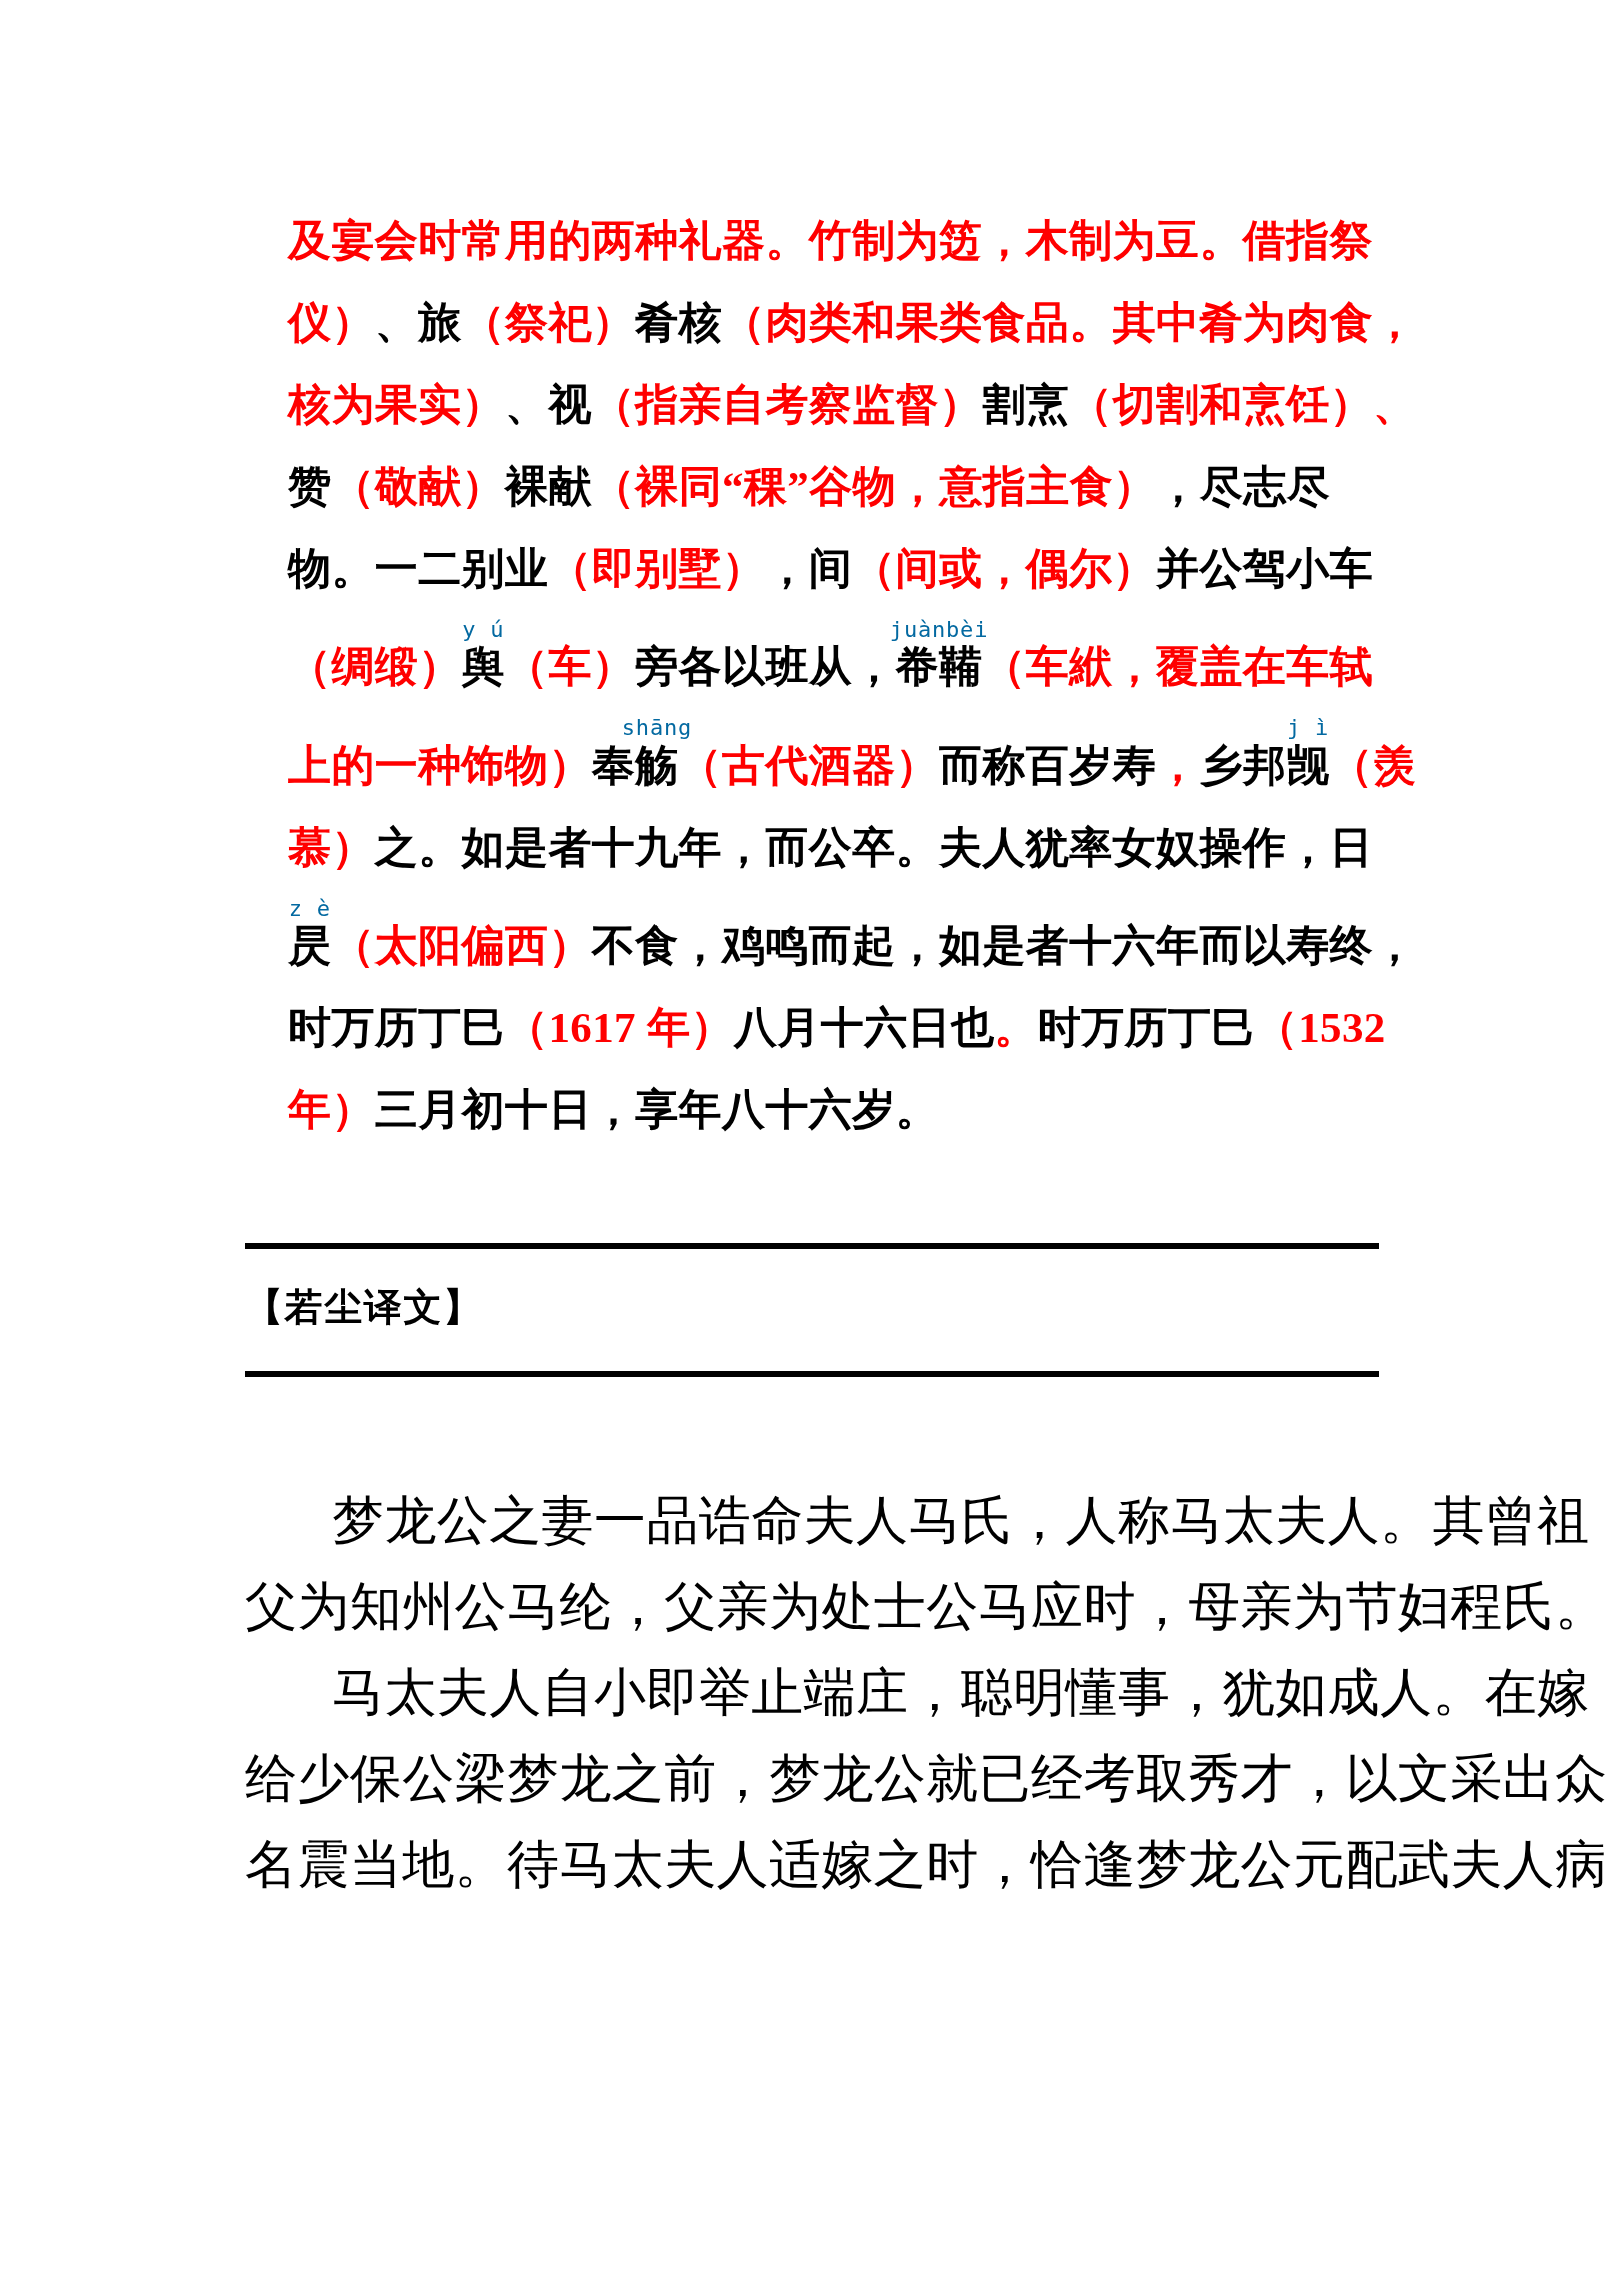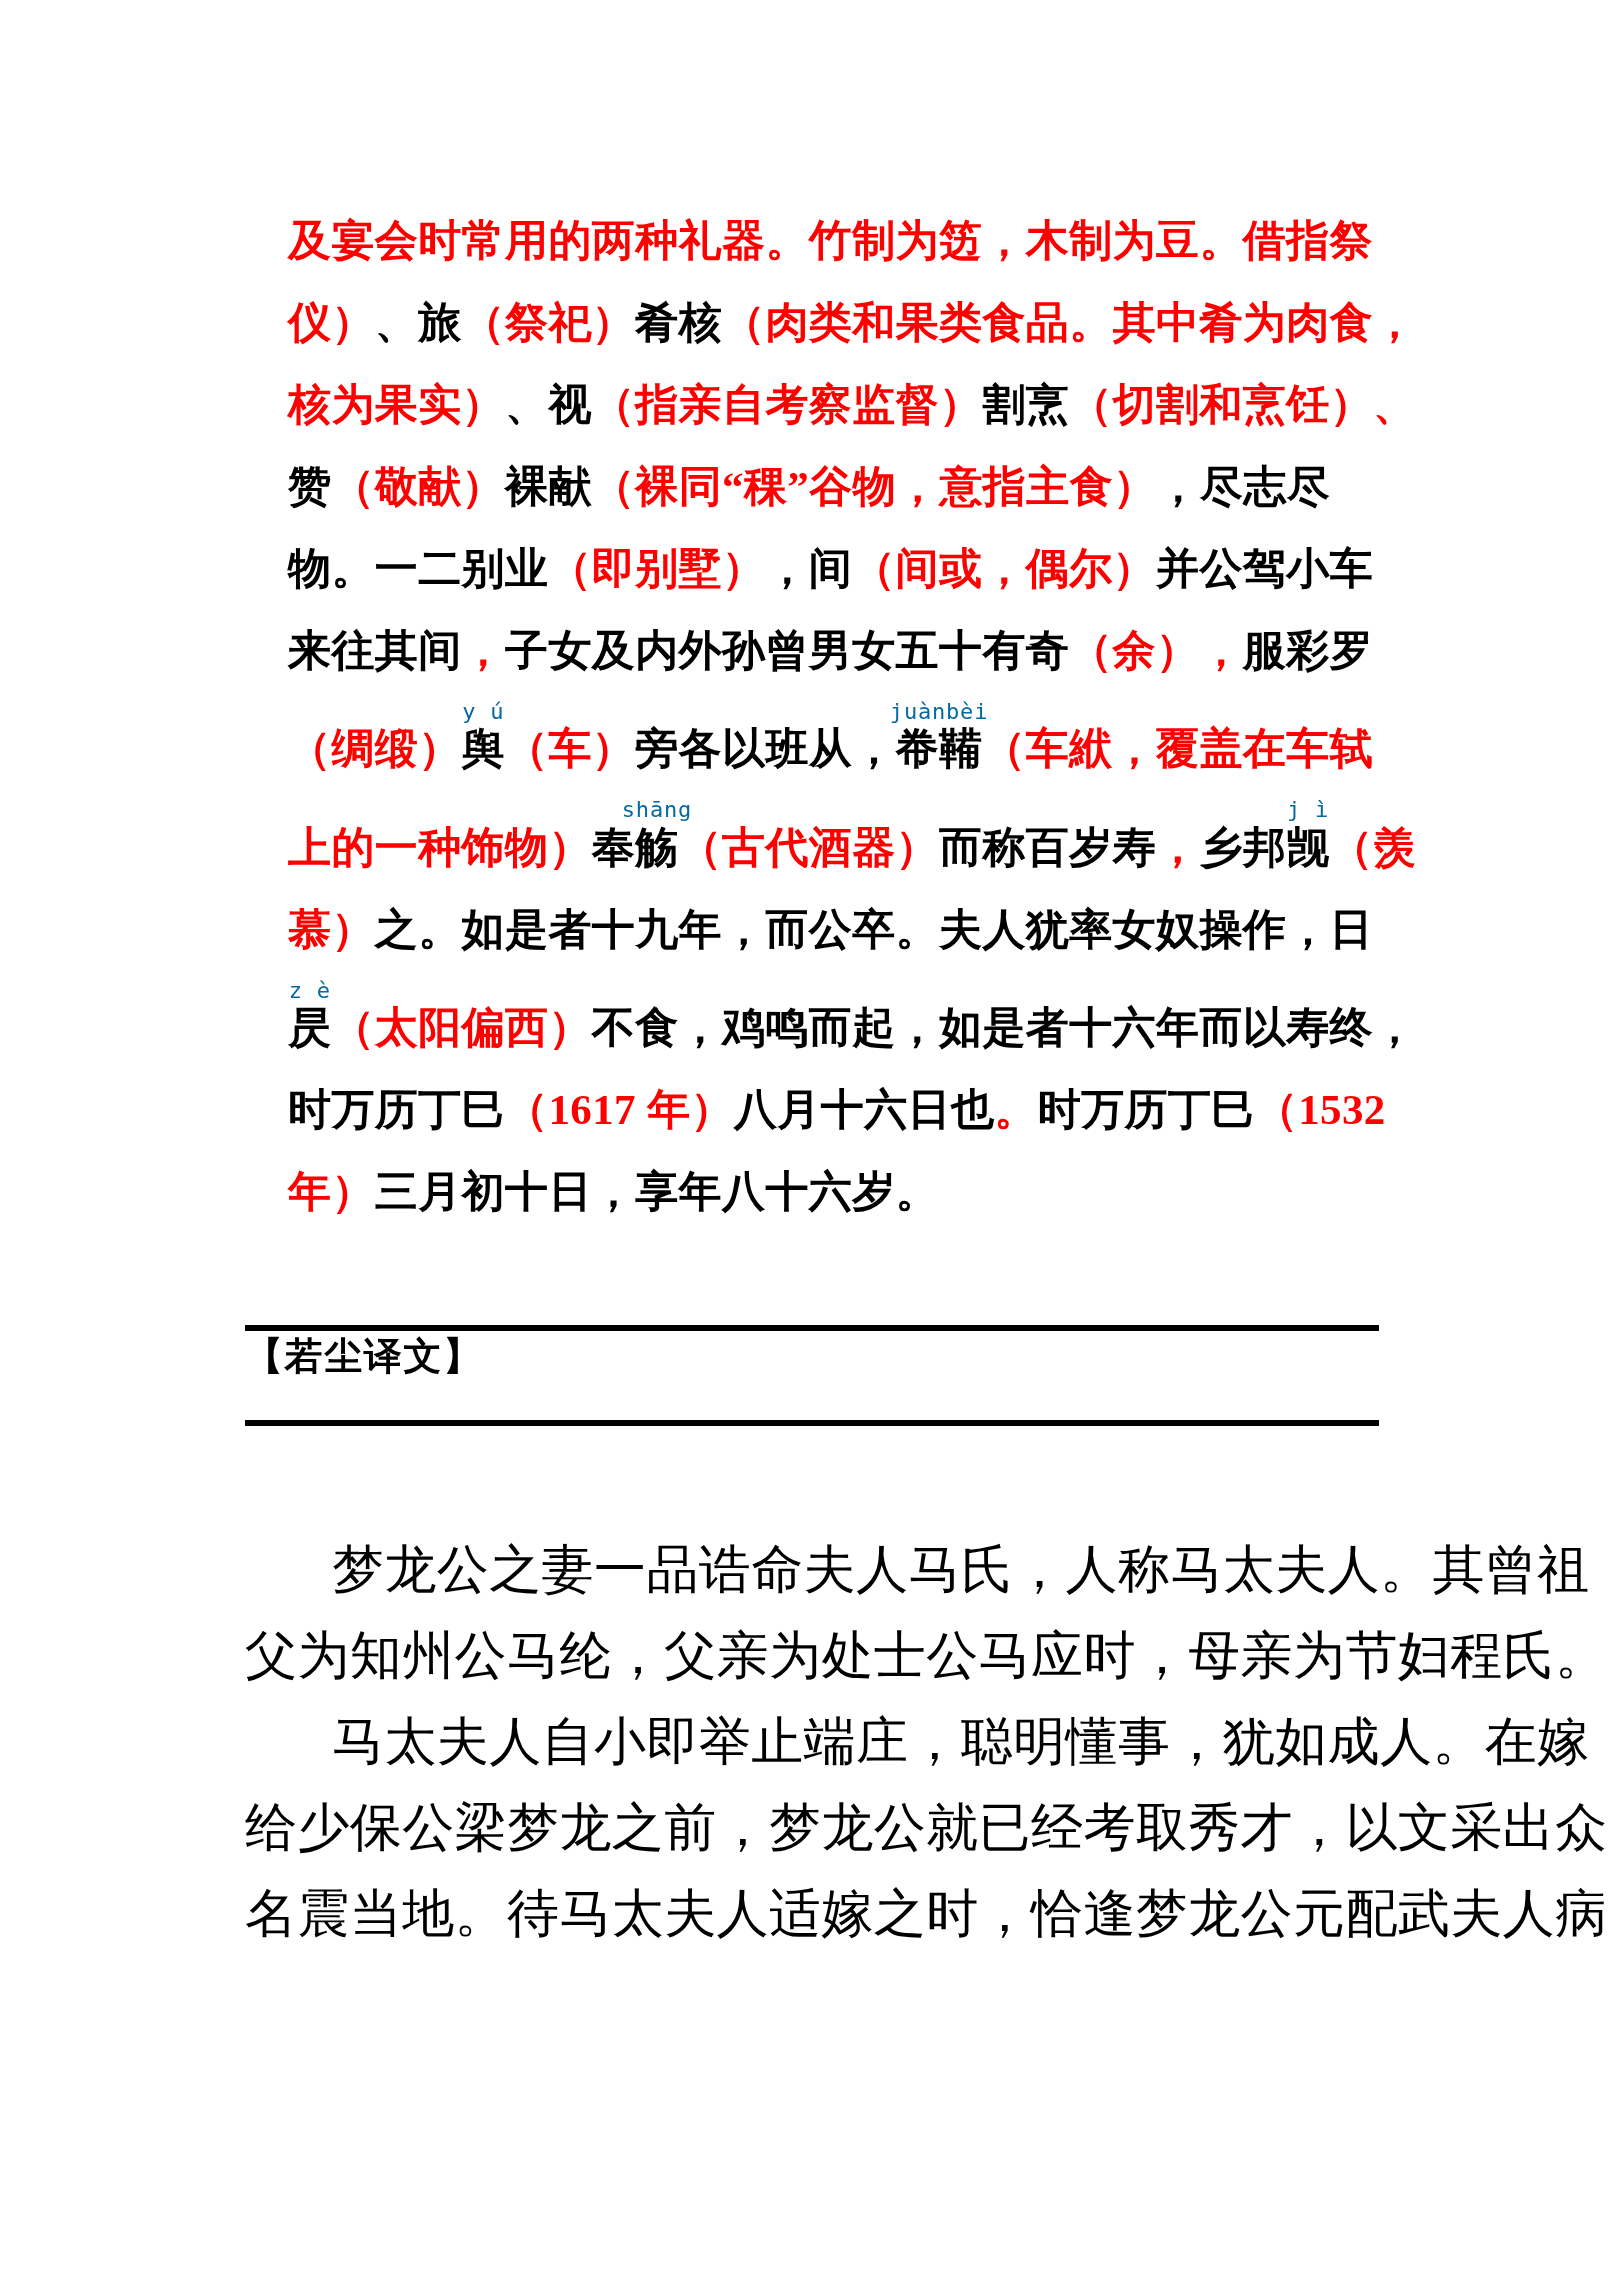--- a/index.html
+++ b/index.html
@@ -55,20 +55,21 @@
     white-space: nowrap;
   }
   
   .rule {
     height: 5.7px;
     background: #000000;
     width: 100%;
   }
   .rule-top { margin-top: 92px; }
   .section-heading {
+    margin-top: 33px;
     font-size: 38px;
     font-weight: bold;
     line-height: 51px;
     height: 51px;
     letter-spacing: 1.6px;
   }
   .rule-bottom { margin-top: 38px; }
   
   .translation {
     margin-top: 101px;
@@ -86,21 +87,20 @@
 </head>
 <body>
 
 <div class="content">
   <div class="annotation">
       <div class="line"><span class="seg red">及宴会时常用的两种礼器。竹制为笾，木制为豆。借指祭</span></div>
       <div class="line"><span class="seg red">仪）</span><span class="seg black">、旅</span><span class="seg red">（祭祀）</span><span class="seg black">肴核</span><span class="seg red">（肉类和果类食品。其中肴为肉食，</span></div>
       <div class="line"><span class="seg red">核为果实）</span><span class="seg black">、视</span><span class="seg red">（指亲自考察监督）</span><span class="seg black">割烹</span><span class="seg red">（切割和烹饪）、</span></div>
       <div class="line"><span class="seg black">赞</span><span class="seg red">（敬献）</span><span class="seg black">裸献</span><span class="seg red">（裸同“稞”谷物，意指主食）</span><span class="seg black">，尽志尽</span></div>
       <div class="line"><span class="seg black">物。一二别业</span><span class="seg red">（即别墅）</span><span class="seg black">，间</span><span class="seg red">（间或，偶尔）</span><span class="seg black">并公驾小车</span></div>
-      <div class="line"><span class="seg black">来往其间</span><span class="seg red">，</span><span class="seg black">子女及内外孙曾男女五十有奇</span><span class="seg red">（余），</span><span class="seg black">服彩罗</span></div>
       <div class="line ruby-line"><span class="seg red">（绸缎）</span><span class="seg black rb">舆<span class="py">y ú</span></span><span class="seg red">（车）</span><span class="seg black">旁各以班从，</span><span class="seg black rb">帣鞴<span class="py">juànbèi</span></span><span class="seg red">（车絥，覆盖在车轼</span></div>
       <div class="line ruby-line"><span class="seg red">上的一种饰物）</span><span class="seg black">奉</span><span class="seg black rb">觞<span class="py">shāng</span></span><span class="seg red">（古代酒器）</span><span class="seg black">而称百岁寿</span><span class="seg red">，</span><span class="seg black">乡邦</span><span class="seg black rb">觊<span class="py">j ì</span></span><span class="seg red">（羡</span></div>
       <div class="line"><span class="seg red">慕）</span><span class="seg black">之。如是者十九年，而公卒。夫人犹率女奴操作，日</span></div>
       <div class="line ruby-line"><span class="seg black rb">昃<span class="py">z è</span></span><span class="seg red">（太阳偏西）</span><span class="seg black">不食，鸡鸣而起，如是者十六年而以寿终，</span></div>
       <div class="line"><span class="seg black">时万历丁巳</span><span class="seg red">（1617 年）</span><span class="seg black">八月十六日也</span><span class="seg red">。</span><span class="seg black">时万历丁巳</span><span class="seg red">（1532</span></div>
       <div class="line"><span class="seg red">年）</span><span class="seg black">三月初十日，享年八十六岁。</span></div>
     </div>
 
   <div class="rule rule-top"></div>
   <div class="section-heading">【若尘译文】</div>

